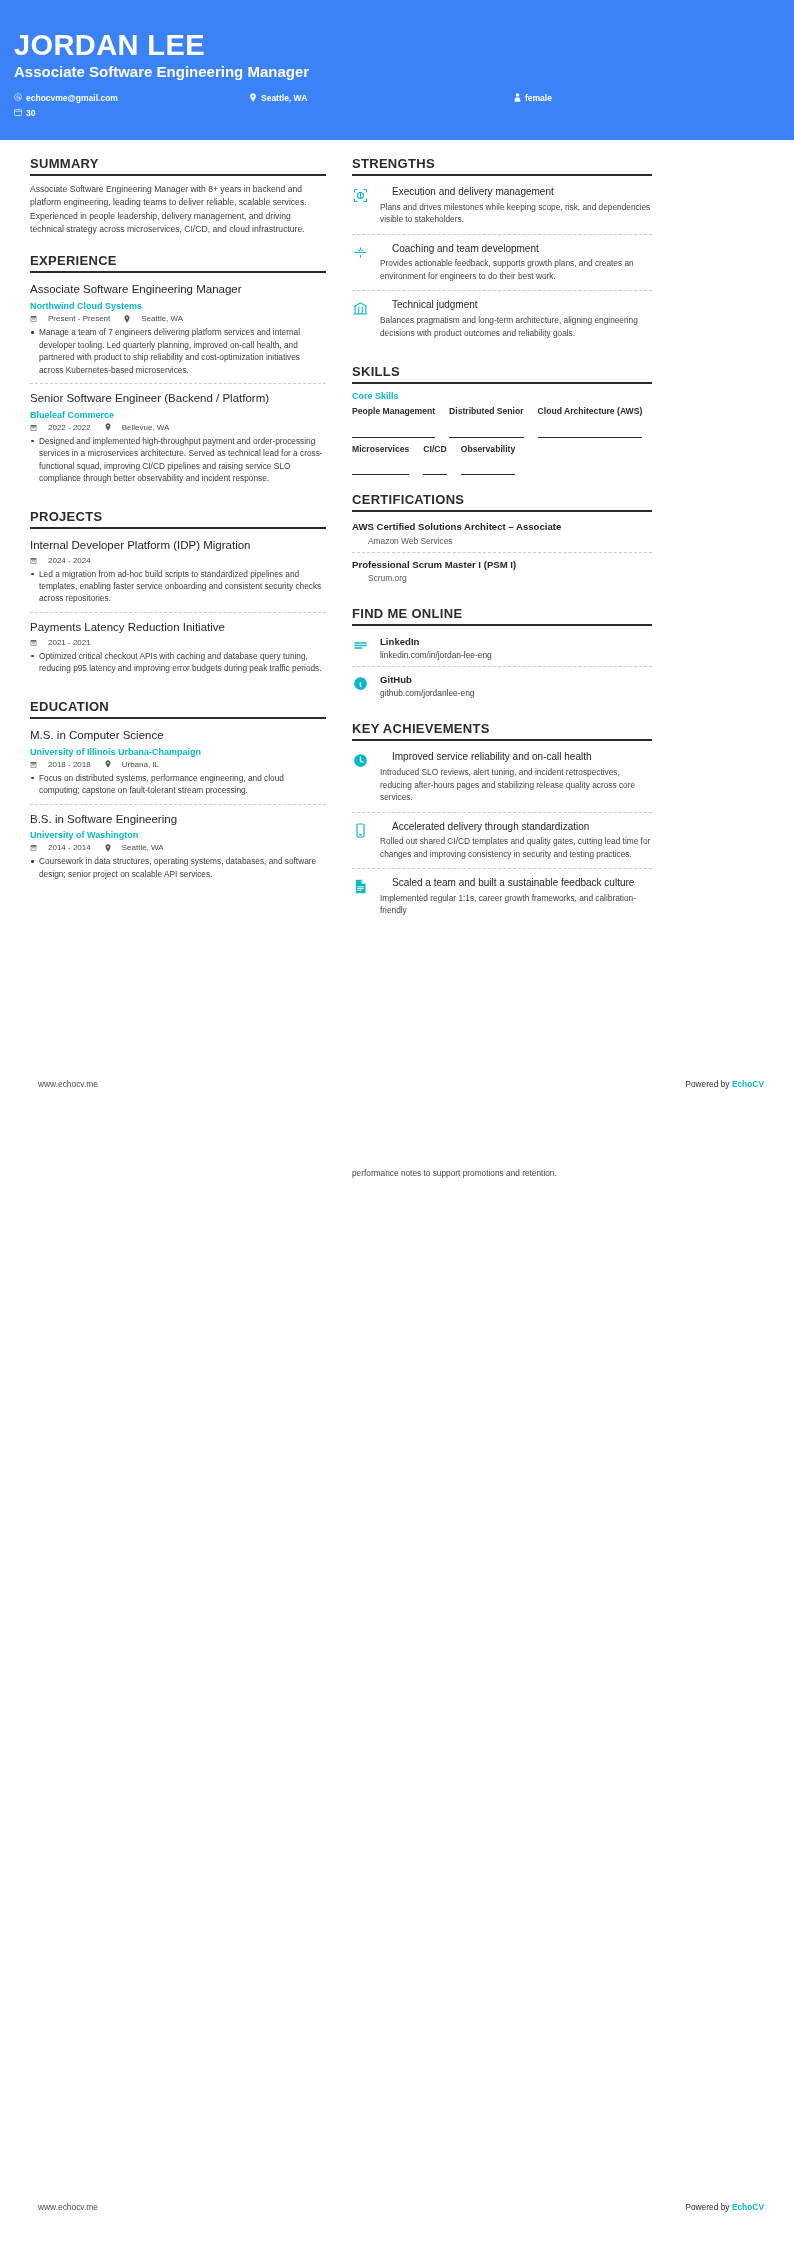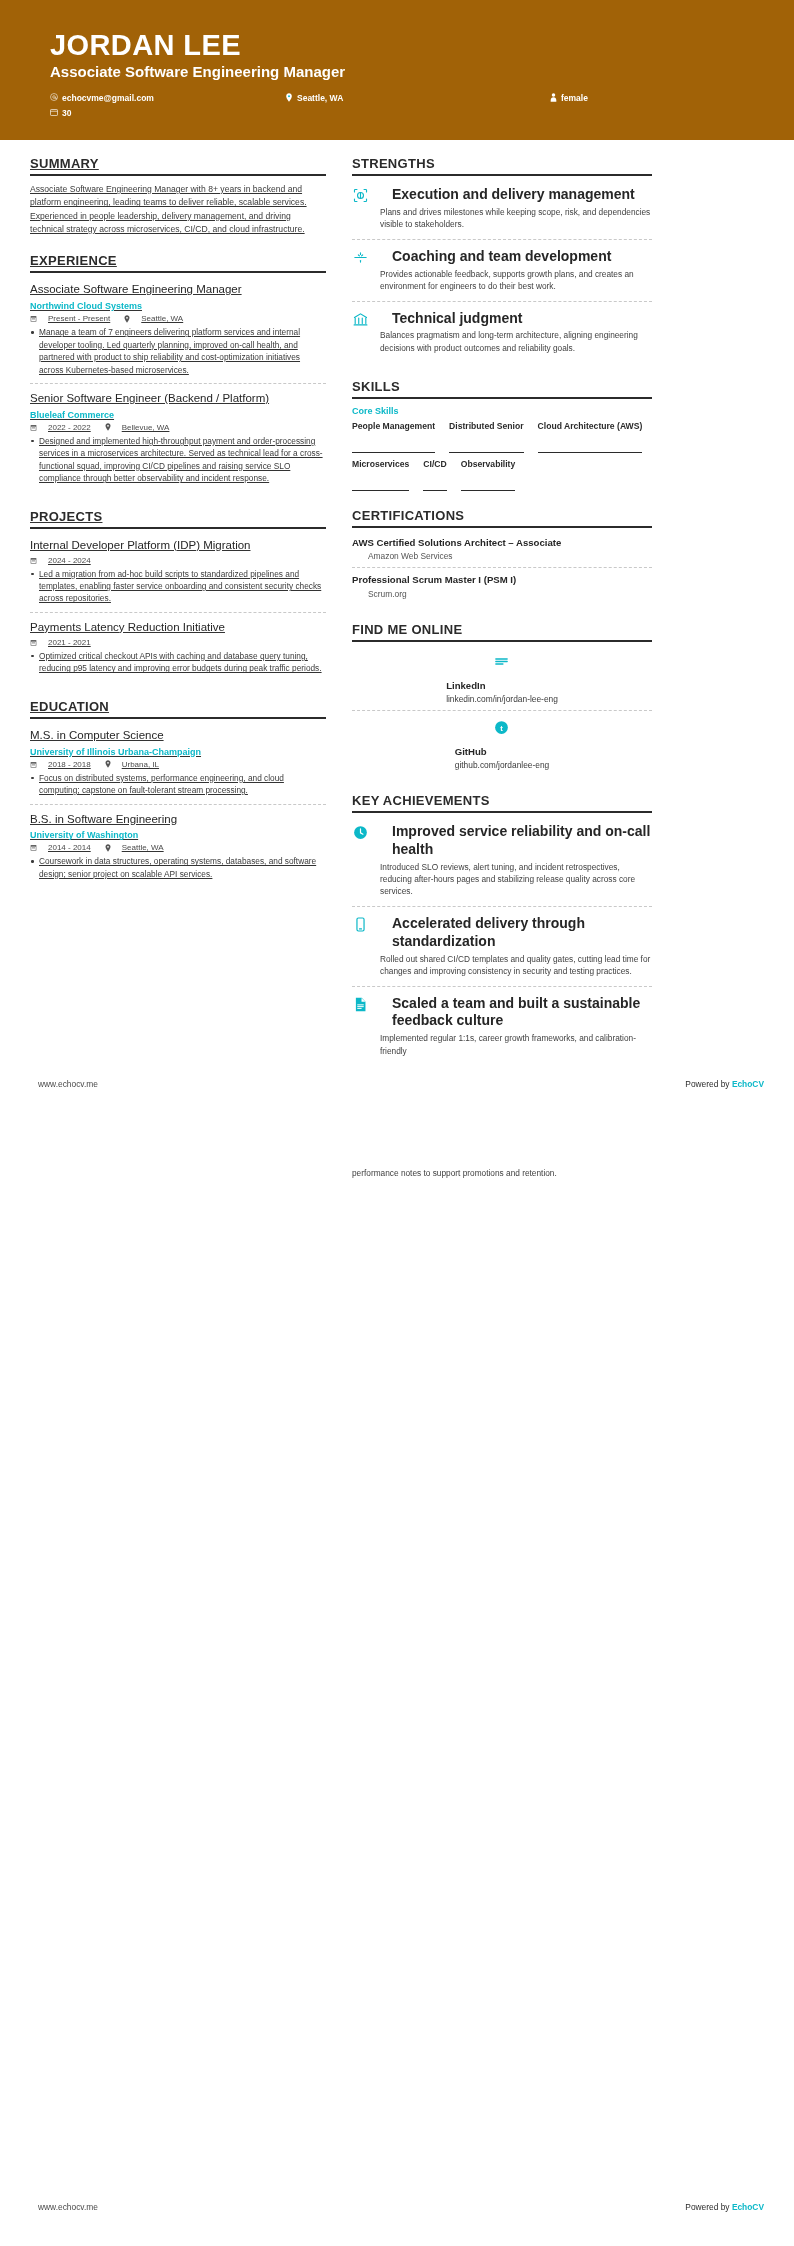--- a/index.html
+++ b/index.html
@@ -13,23 +13,23 @@
   .page {
     position: relative;
     width: 794px;
     height: 1123px;
     background: #ffffff;
     overflow: hidden;
   }
 
   
   .banner {
-    background: #a16207;
+    background: #3b82f6;
     color: #ffffff;
-    padding: 30px 34px 16px 50px;
+    padding: 30px 34px 16px 14px;
     height: 140px;
   }
   .name {
     font-size: 29px;
     font-weight: bold;
     letter-spacing: 0.4px;
     line-height: 1.05;
     text-transform: uppercase;
   }
   .job-title {
@@ -54,21 +54,21 @@
   .c-col-2 { width: 265px; }
   .c-col-3 { width: 200px; }
   .contact-item svg { display: block; flex: 0 0 auto; }
 
   
   .body-wrap {
     display: flex;
     padding: 16px 30px 0 30px;
     gap: 26px;
   }
-  .col-left  { width: 296px; flex: 0 0 296px; text-decoration: underline; }
+  .col-left  { width: 296px; flex: 0 0 296px; }
   .col-right { width: 300px; flex: 0 0 300px; }
 
   .sec { margin-bottom: 17px; }
   .sec-title {
     font-size: 13px;
     font-weight: bold;
     color: #2b2b2b;
     letter-spacing: 0.3px;
     text-transform: uppercase;
     padding-bottom: 3px;
@@ -128,22 +128,22 @@
   .ico-item {
     display: flex;
     gap: 9px;
     padding: 3px 0 8px 0;
   }
   .ico-item + .ico-item { border-top: 1px dashed #c9c9c9; padding-top: 8px; }
   .ico-box { flex: 0 0 19px; width: 19px; padding-top: 1px; }
   .ico-box svg { display: block; }
   .ico-body { flex: 1 1 auto; }
   .ico-head {
-    font-size: 14px;
-    font-weight: bold;
+    font-size: 10px;
+    font-weight: normal;
     color: #262626;
     line-height: 1.28;
     padding-left: 12px;
   }
   .ico-desc {
     font-size: 8.3px;
     line-height: 1.5;
     color: #414141;
     margin-top: 2px;
   }
@@ -183,22 +183,21 @@
     color: #555555;
     margin-top: 2px;
     margin-left: 16px;
   }
 
   
   .link-item {
     display: flex;
     gap: 9px;
     padding: 3px 0 6px 0;
-    align-items: center;
-    flex-direction: column;
+    align-items: flex-start;
   }
   .link-item + .link-item { border-top: 1px dashed #c9c9c9; padding-top: 7px; }
   .link-label {
     font-size: 9.6px;
     font-weight: bold;
     color: #262626;
     line-height: 1.25;
   }
   .link-url {
     font-size: 8.4px;

